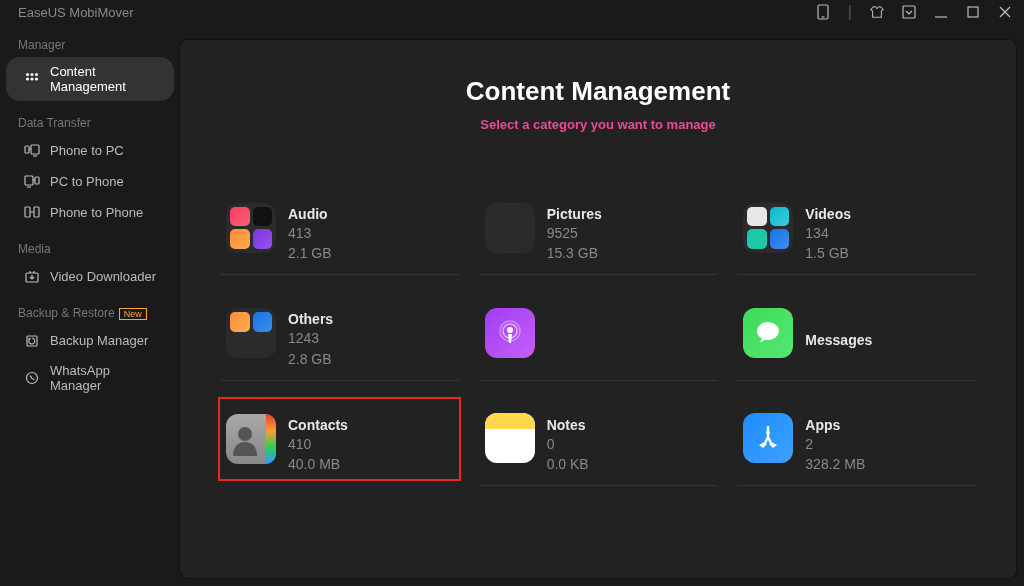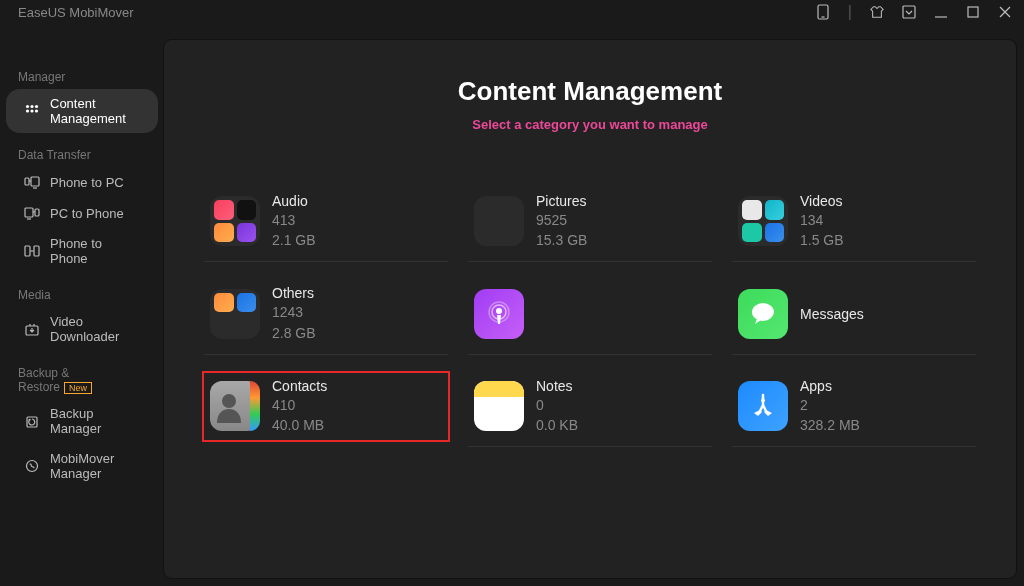--- a/index.html
+++ b/index.html
@@ -7,39 +7,39 @@
 .window { display: flex; height: 100%; position: relative; }
 
 
 .titlebar { position: absolute; top: 0; left: 0; right: 0; height: 24px; display: flex; justify-content: space-between; align-items: center; padding: 0 12px; z-index: 10; }
 .titlebar-left { font-size: 13px; color: #888; padding-left: 6px; }
 .titlebar-right { display: flex; gap: 18px; align-items: center; color: #bbb; }
 .titlebar-right .tb-ico { width: 14px; height: 14px; display: inline-flex; align-items: center; justify-content: center; cursor: pointer; }
 .tb-sep { color: #555; }
 
 
-.sidebar { width: 164px; background: #1a1a1a; padding-top: 64px; height: 100%; flex-shrink: 0; }
+.sidebar { width: 180px; background: #1a1a1a; padding-top: 32px; height: 100%; flex-shrink: 0; }
 .section-title { font-size: 12px; color: #777; padding: 6px 18px 4px; }
 .nav-item { display: flex; align-items: center; gap: 10px; padding: 7px 18px; font-size: 13px; color: #bbb; cursor: pointer; border-radius: 14px; margin: 1px 6px; }
 .nav-item.active { background: #333; color: #fff; border-radius: 14px; }
 .nav-icon { width: 16px; height: 16px; display: inline-flex; align-items: center; justify-content: center; flex-shrink: 0; }
 .badge { font-size: 9px; color: #f8a832; border: 1px solid #f8a832; border-radius: 0; padding: 0 4px; margin-left: 4px; line-height: 12px; }
 .section-gap { height: 8px; }
 
 
 .main { flex: 1; background: #222; border-radius: 8px; margin: 40px 8px 8px 0; padding: 36px 40px 20px; overflow: hidden; box-shadow: 0 0 0 1px rgba(0,0,0,0.3); }
 .page-title { font-size: 26px; font-weight: 700; color: #fff; text-align: center; }
 .page-sub { font-size: 13px; color: #ec4899; text-align: center; margin-top: 10px; font-weight: 600; }
 
 .grid { display: grid; grid-template-columns: repeat(3, 1fr); column-gap: 20px; row-gap: 18px; margin-top: 56px; }
 .cat { display: flex; align-items: center; gap: 12px; padding: 5px 6px; position: relative; cursor: pointer; border-bottom: 1px solid #333; padding-bottom: 12px; }
 .cat.highlight { outline: 2px solid #e62828; outline-offset: 0; border-bottom: none; padding-bottom: 5px; margin-bottom: 7px; }
 .cat-icon { width: 50px; height: 50px; border-radius: 12px; flex-shrink: 0; display: grid; }
 .cat-info { display: flex; flex-direction: column; gap: 2px; }
-.cat-title { font-size: 14px; color: #e8e8e8; font-weight: 400; }
+.cat-title { font-size: 14px; color: #e8e8e8; font-weight: 700; margin-top: 13px; }
 .cat-line { font-size: 14px; color: #888; line-height: 1.3; }
 
 
 .quad { grid-template-columns: 1fr 1fr; grid-template-rows: 1fr 1fr; gap: 3px; padding: 4px; background: #2b2b2b; }
 .quad > div { border-radius: 5px; }
 .single { display: flex; align-items: center; justify-content: center; }
 
 
 .q-red { background: linear-gradient(135deg,#fa3e5e,#fc5f7b); }
 .q-dark { background: #111; }
@@ -179,21 +179,21 @@
         </span>
         <span>Backup Manager</span>
       </div>
       <div class="nav-item">
         <span class="nav-icon">
           <svg width="14" height="14" viewBox="0 0 14 14" fill="none" stroke="currentColor" stroke-width="1.2">
             <circle cx="7" cy="7" r="5.5"></circle>
             <path d="M5 5.5 C5 5 5.5 5 5.8 5.2 L6.3 6.3 C6.5 6.7 6.3 7 6.6 7.3 C7 7.7 7.3 7.5 7.7 7.7 L8.8 8.2 C9 8.5 9 9 8.5 9"></path>
           </svg>
         </span>
-        <span>MobiMover Manager</span>
+        <span>WhatsApp Manager</span>
       </div>
       <div class="section-gap"></div>
     </div>
 
   <div class="main">
     <div class="page-title">Content Management</div>
     <div class="page-sub">Select a category you want to manage</div>
     <div class="grid" id="grid">
         <div class="cat">
           <div class="cat-icon quad">

